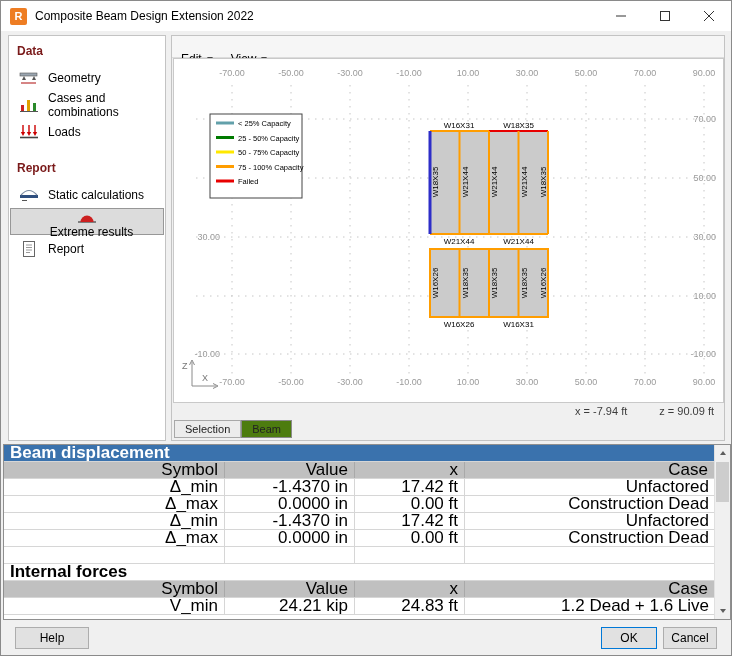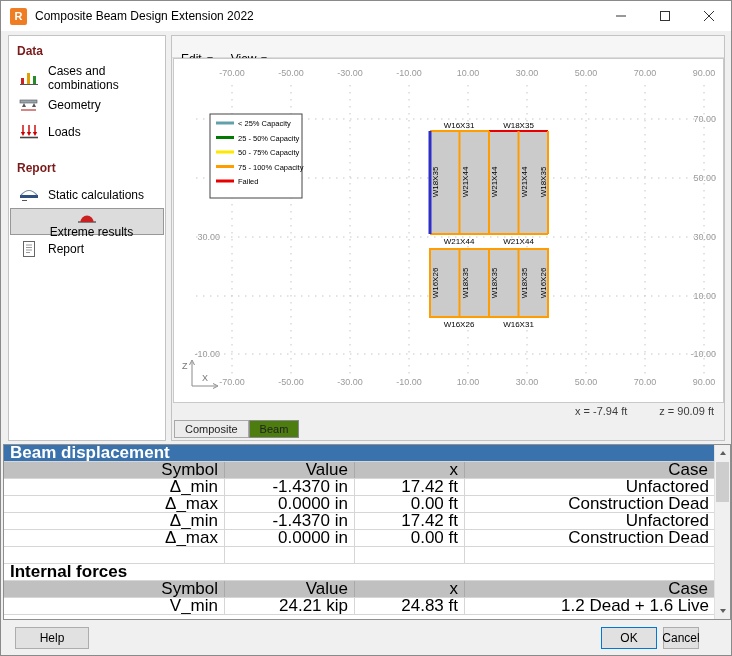--- a/index.html
+++ b/index.html
@@ -59,21 +59,21 @@
   .scroll-btn.up { top:0; } .scroll-btn.down { bottom:0; }
   .tri-up { width:0; height:0; border-left:3.5px solid transparent; border-right:3.5px solid transparent; border-bottom:4.5px solid #5d5d5d; }
   .tri-down { width:0; height:0; border-left:3.5px solid transparent; border-right:3.5px solid transparent; border-top:4.5px solid #5d5d5d; }
   .scroll-thumb { position:absolute; left:1px; right:1px; top:17px; height:40px; background:#cdcdcd; }
 
   
   .btn { position:absolute; height:22px; background:#e1e1e1; border:1px solid #adadad; font-size:12px;
     display:flex; align-items:center; justify-content:center; }
   .btn.help { left:14px; top:626px; width:74px;text-align:center; }
   .btn.ok { left:600px; top:626px; width:56px; border-color:#0078d7; }
-  .btn.cancel { left:662px; top:626px; width:36px; }
+  .btn.cancel { left:662px; top:626px; width:54px; }
 </style>
 </head>
 <body>
 
 <div class="titlebar">
   <div class="app-icon">R</div>
   <div class="title-text">Composite Beam Design Extension 2022</div>
   <div class="win-controls">
     <div class="win-btn">
       <svg width="10" height="10">
@@ -92,36 +92,36 @@
         </svg>
     </div>
   </div>
 </div>
 
 <div class="sidebar">
   <div class="section-title">Data</div>
 
   <div class="side-item">
     <svg class="side-icon" viewBox="0 0 20 16">
+      <rect x="1" y="3" width="17" height="3" fill="#9aa5b0" stroke="#555" stroke-width="0.6"></rect>
+      <path d="M5 6 L3 10 L7 10 Z" fill="#555"></path>
+      <path d="M15 6 L13 10 L17 10 Z" fill="#555"></path>
+      <line x1="2" y1="13" x2="17" y2="13" stroke="#b33" stroke-width="1.2"></line>
+    </svg>
+    <span>Geometry</span>
+  </div>
+
+  <div class="side-item">
+    <svg class="side-icon" viewBox="0 0 20 16">
       <rect x="2" y="8" width="3" height="6" fill="#cc2222"></rect>
       <rect x="8" y="3" width="3" height="11" fill="#e0a000"></rect>
       <rect x="14" y="6" width="3" height="8" fill="#2a8a2a"></rect>
       <line x1="1" y1="14.5" x2="19" y2="14.5" stroke="#555" stroke-width="1"></line>
     </svg>
     <span>Cases and combinations</span>
-  </div>
-
-  <div class="side-item">
-    <svg class="side-icon" viewBox="0 0 20 16">
-      <rect x="1" y="3" width="17" height="3" fill="#9aa5b0" stroke="#555" stroke-width="0.6"></rect>
-      <path d="M5 6 L3 10 L7 10 Z" fill="#555"></path>
-      <path d="M15 6 L13 10 L17 10 Z" fill="#555"></path>
-      <line x1="2" y1="13" x2="17" y2="13" stroke="#b33" stroke-width="1.2"></line>
-    </svg>
-    <span>Geometry</span>
   </div>
 
   <div class="side-item">
     <svg class="side-icon" viewBox="0 0 20 16">
       <line x1="1" y1="13.5" x2="19" y2="13.5" stroke="#444" stroke-width="1.6"></line>
       <g stroke="#cc0000" stroke-width="1.4">
         <line x1="4" y1="1" x2="4" y2="8"></line>
           <line x1="10" y1="1" x2="10" y2="8"></line>
           <line x1="16" y1="1" x2="16" y2="8"></line>
       </g>
@@ -300,21 +300,21 @@
       </g>
     </svg>
   </div>
 
   <div class="status-row">
     <span>x = -7.94 ft</span>
     <span>z = 90.09 ft</span>
   </div>
 
   <div class="tabs">
-    <div class="tab">Composite</div>
+    <div class="tab">Selection</div>
     <div class="tab active">Beam</div>
   </div>
 </div>
 
 <div class="table-area">
   <div class="tgrid">
 
     <div class="trow tsection-blue">
       <div class="tcell-full">Beam displacement</div>
     </div>

